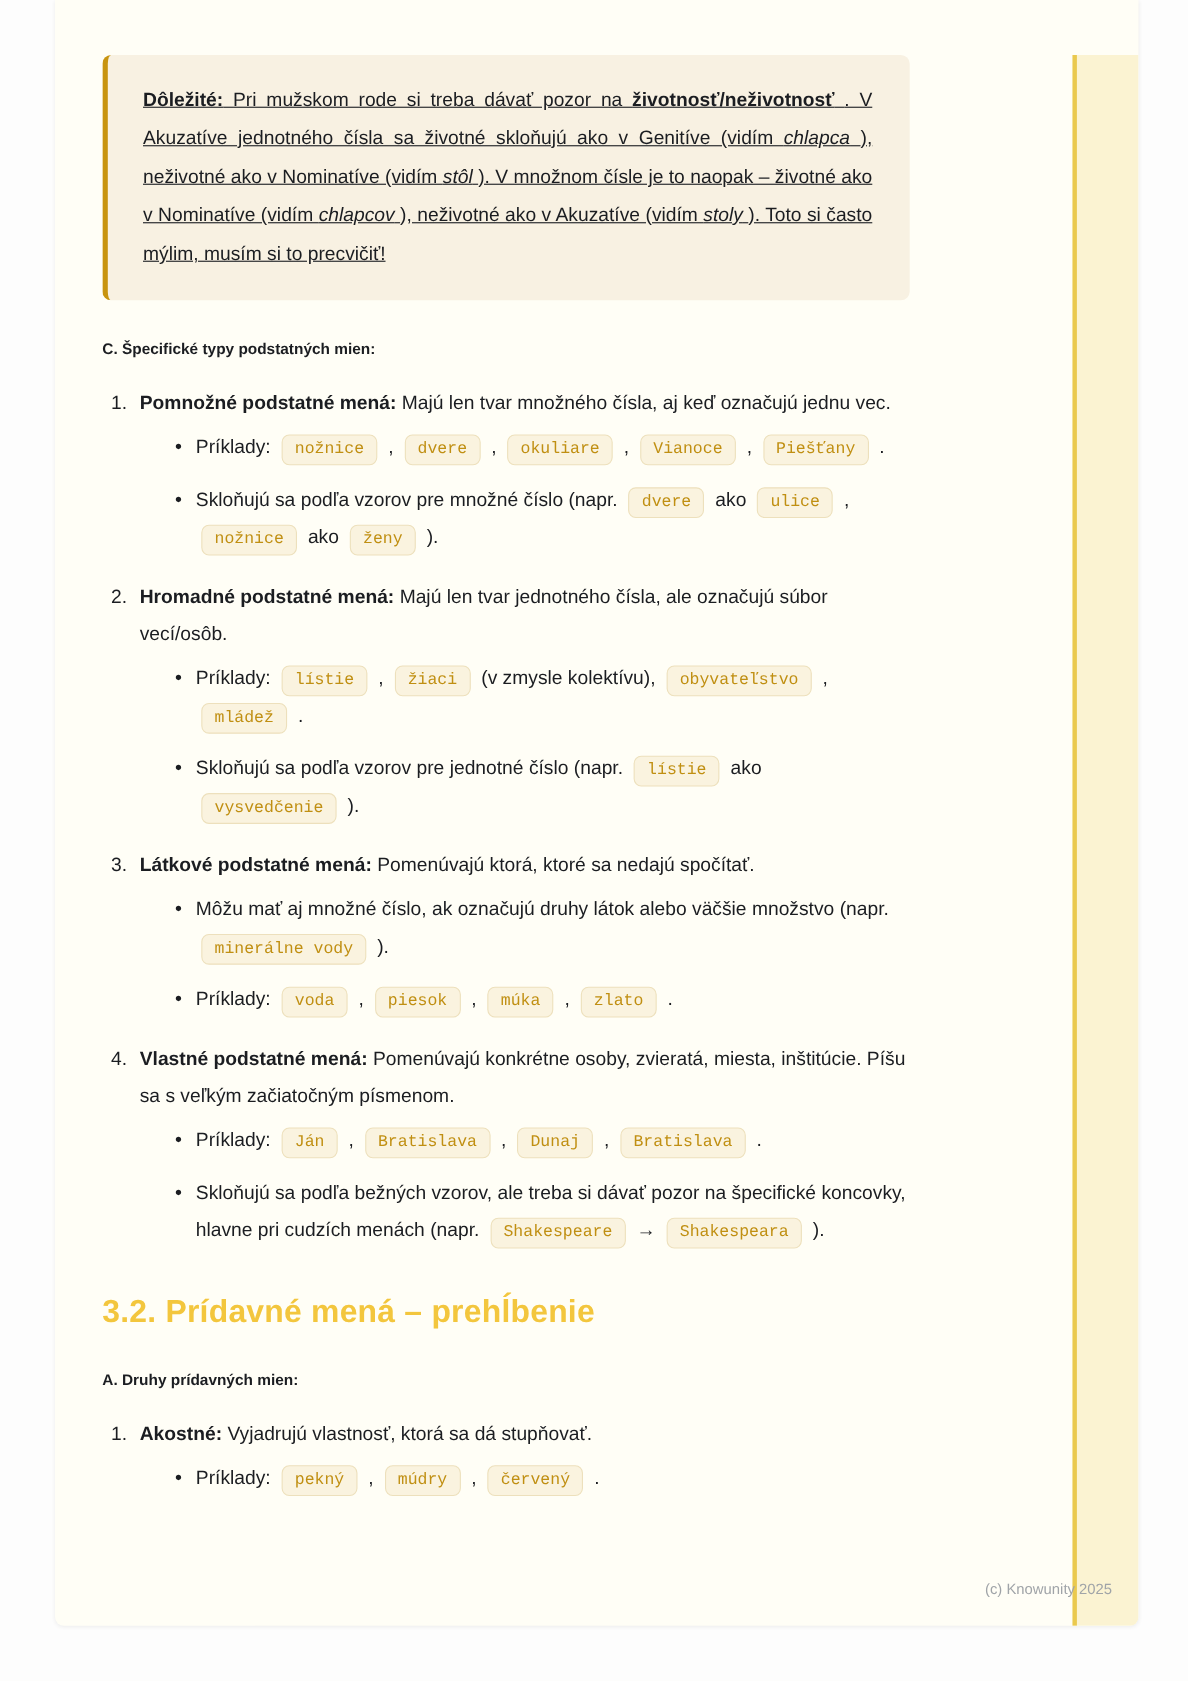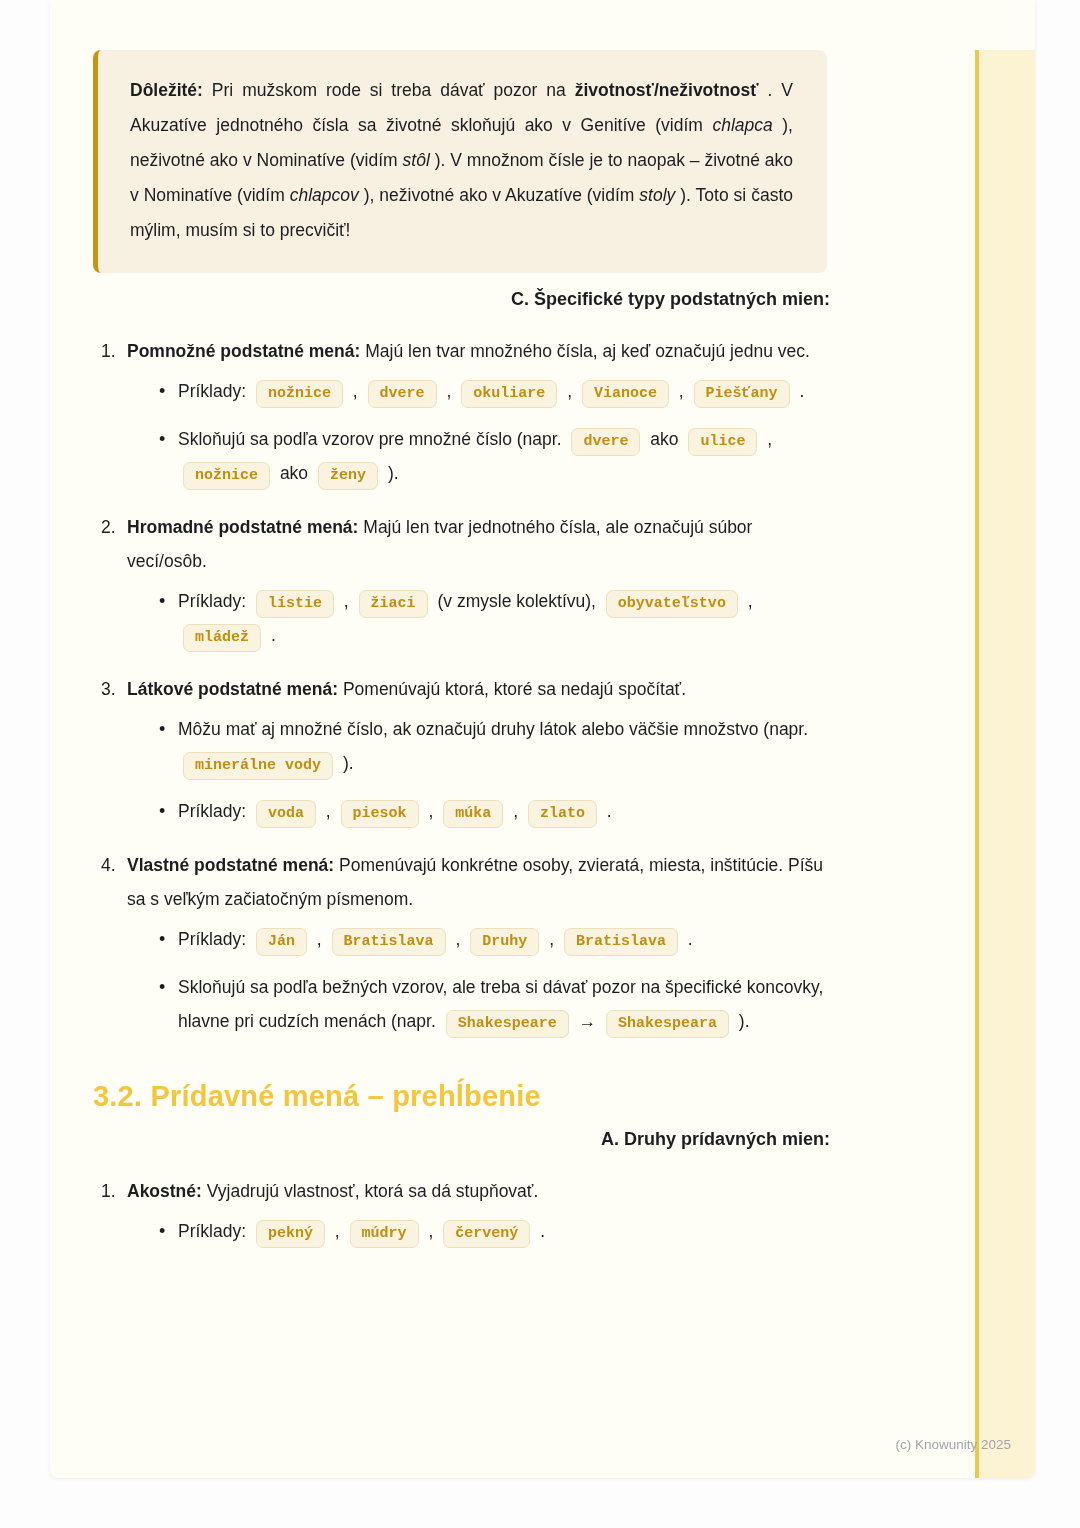--- a/index.html
+++ b/index.html
@@ -34,42 +34,43 @@
     position:relative;
     padding:50px 0 0 43px;
     width:780px;
   }
   .callout{
     background:var(--callout-bg);
     border-left:5px solid var(--callout-border);
     border-radius:8px;
     width:734px;
     padding:23px 34px 25px 32px;
+    text-decoration:underline;
   }
   .callout p{
     font-size:17.5px;line-height:35px;text-align:justify;
   }
   .rb{font-weight:bold;}
   .ri{font-style:italic;}
   code.tag{
     display:inline-block;
     font-family:"Liberation Mono",monospace;
-    font-weight:bold;
+    font-weight:normal;
     font-size:15px;
     line-height:1.3;
     color:var(--code-text);
     background:var(--code-bg);
     border:1px solid var(--code-border);
     border-radius:7px;
     padding:3px 11px;
     margin:0 5px;
     vertical-align:baseline;
   }
   h3.sec{
-    font-size:18px;font-weight:bold;margin-top:16px;text-align:right;
+    font-size:14px;font-weight:bold;margin-top:36px;
   }
   h2.gold{
     font-size:29px;font-weight:bold;color:var(--h2-gold);
     margin-top:42px;letter-spacing:.2px;
   }
   ol.items{
     list-style:none;counter-reset:item;
     margin-top:24px;
   }
   ol.items>li{
@@ -132,33 +133,34 @@
         <p class="item-head"><span class="t">Pomnožné podstatné mená:</span><span> Majú len tvar množného čísla, aj keď označujú jednu vec.</span></p>
         <ul class="bullets">
           <li><span>Príklady:</span> <code class="tag">nožnice</code> <span>,</span> <code class="tag">dvere</code> <span>,</span> <code class="tag">okuliare</code> <span>,</span> <code class="tag">Vianoce</code> <span>,</span> <code class="tag">Piešťany</code> <span>.</span> </li>
           <li><span>Skloňujú sa podľa vzorov pre množné číslo (napr.</span> <code class="tag">dvere</code> <span>ako</span> <code class="tag">ulice</code> <span>,</span> <code class="tag">nožnice</code> <span>ako</span> <code class="tag">ženy</code> <span>).</span> </li>
         </ul>
       </li>
       <li>
         <p class="item-head"><span class="t">Hromadné podstatné mená:</span><span> Majú len tvar jednotného čísla, ale označujú súbor vecí/osôb.</span></p>
         <ul class="bullets">
           <li><span>Príklady:</span> <code class="tag">lístie</code> <span>,</span> <code class="tag">žiaci</code> <span>(v zmysle kolektívu),</span> <code class="tag">obyvateľstvo</code> <span>,</span> <code class="tag">mládež</code> <span>.</span> </li>
+          <li><span>Skloňujú sa podľa vzorov pre jednotné číslo (napr.</span> <code class="tag">lístie</code> <span>ako</span> <code class="tag">vysvedčenie</code> <span>).</span> </li>
         </ul>
       </li>
       <li>
         <p class="item-head"><span class="t">Látkové podstatné mená:</span><span> Pomenúvajú ktorá, ktoré sa nedajú spočítať.</span></p>
         <ul class="bullets">
           <li><span>Môžu mať aj množné číslo, ak označujú druhy látok alebo väčšie množstvo (napr.</span> <code class="tag">minerálne vody</code> <span>).</span> </li>
           <li><span>Príklady:</span> <code class="tag">voda</code> <span>,</span> <code class="tag">piesok</code> <span>,</span> <code class="tag">múka</code> <span>,</span> <code class="tag">zlato</code> <span>.</span> </li>
         </ul>
       </li>
       <li>
         <p class="item-head"><span class="t">Vlastné podstatné mená:</span><span> Pomenúvajú konkrétne osoby, zvieratá, miesta, inštitúcie. Píšu sa s veľkým začiatočným písmenom.</span></p>
         <ul class="bullets">
-          <li><span>Príklady:</span> <code class="tag">Ján</code> <span>,</span> <code class="tag">Bratislava</code> <span>,</span> <code class="tag">Druhy</code> <span>,</span> <code class="tag">Bratislava</code> <span>.</span> </li>
+          <li><span>Príklady:</span> <code class="tag">Ján</code> <span>,</span> <code class="tag">Bratislava</code> <span>,</span> <code class="tag">Dunaj</code> <span>,</span> <code class="tag">Bratislava</code> <span>.</span> </li>
           <li><span>Skloňujú sa podľa bežných vzorov, ale treba si dávať pozor na špecifické koncovky, hlavne pri cudzích menách (napr.</span> <code class="tag">Shakespeare</code> <span>→</span> <code class="tag">Shakespeara</code> <span>).</span> </li>
         </ul>
       </li>
     </ol>
 
     <h2 class="gold">3.2. Prídavné mená – prehĺbenie</h2>
 
     <h3 class="sec">A. Druhy prídavných mien:</h3>
 
     <ol class="items">

